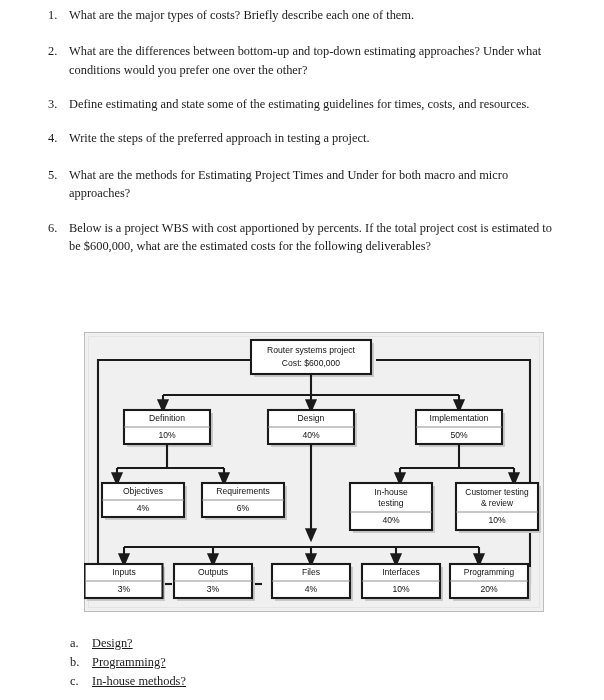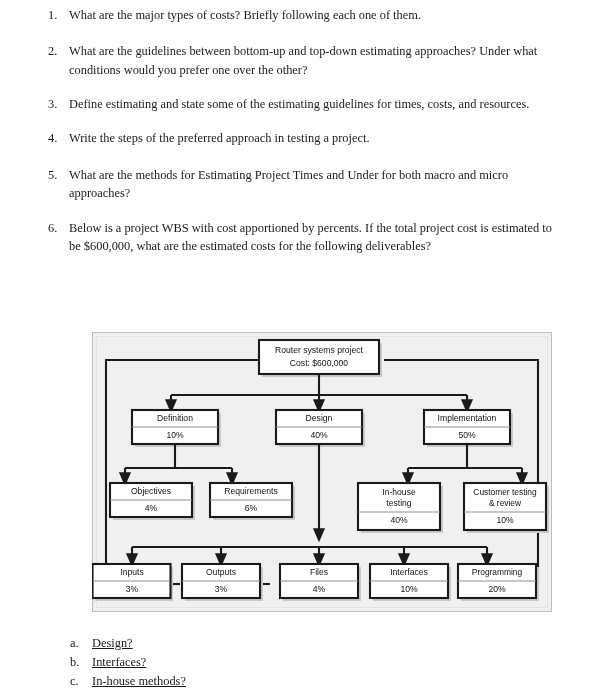--- a/index.html
+++ b/index.html
@@ -60,21 +60,21 @@
   }
   .subnum {
     width: 22px;
     flex: 0 0 22px;
   }
   .subtext { flex: 1 1 auto; text-decoration: underline; }
 
   
   .figure-wrap {
     position: absolute;
-    left: 92px;
+    left: 84px;
     top: 332px;
     width: 462px;
     height: 282px;
     text-align: right;
   }
   .figure-wrap svg {
     display: block;
   }
   .wbs-label {
     font-family: "Liberation Sans", "DejaVu Sans", sans-serif;
@@ -92,25 +92,25 @@
   }
 </style>
 </head>
 <body>
 
 <div class="page">
 
   <div class="qlist">
     <div class="qitem">
       <span class="qnum">1.</span>
-      <span class="qtext">What are the major types of costs?  Briefly following each one of them.</span>
+      <span class="qtext">What are the major types of costs?  Briefly describe each one of them.</span>
     </div>
     <div class="qitem" style="margin-bottom:16px;">
       <span class="qnum">2.</span>
-      <span class="qtext">What are the guidelines between bottom-up and top-down estimating approaches?  Under what conditions would you prefer one over the other?</span>
+      <span class="qtext">What are the differences between bottom-up and top-down estimating approaches?  Under what conditions would you prefer one over the other?</span>
     </div>
     <div class="qitem" style="margin-bottom:16px;">
       <span class="qnum">3.</span>
       <span class="qtext">Define estimating and state some of the estimating guidelines for times, costs, and resources.</span>
     </div>
     <div class="qitem" style="margin-bottom:18px;">
       <span class="qnum">4.</span>
       <span class="qtext">Write the steps of the preferred approach in testing a project.</span>
     </div>
     <div class="qitem" style="margin-bottom:16px;">
@@ -289,21 +289,21 @@
     </svg>
   </div>
 
   <div class="sublist">
     <div class="subitem">
       <span class="subnum">a.</span>
       <span class="subtext">Design?</span>
     </div>
     <div class="subitem">
       <span class="subnum">b.</span>
-      <span class="subtext">Interfaces?</span>
+      <span class="subtext">Programming?</span>
     </div>
     <div class="subitem">
       <span class="subnum">c.</span>
       <span class="subtext">In-house methods?</span>
     </div>
   </div>
 
 </div>
 
 </body></html>

